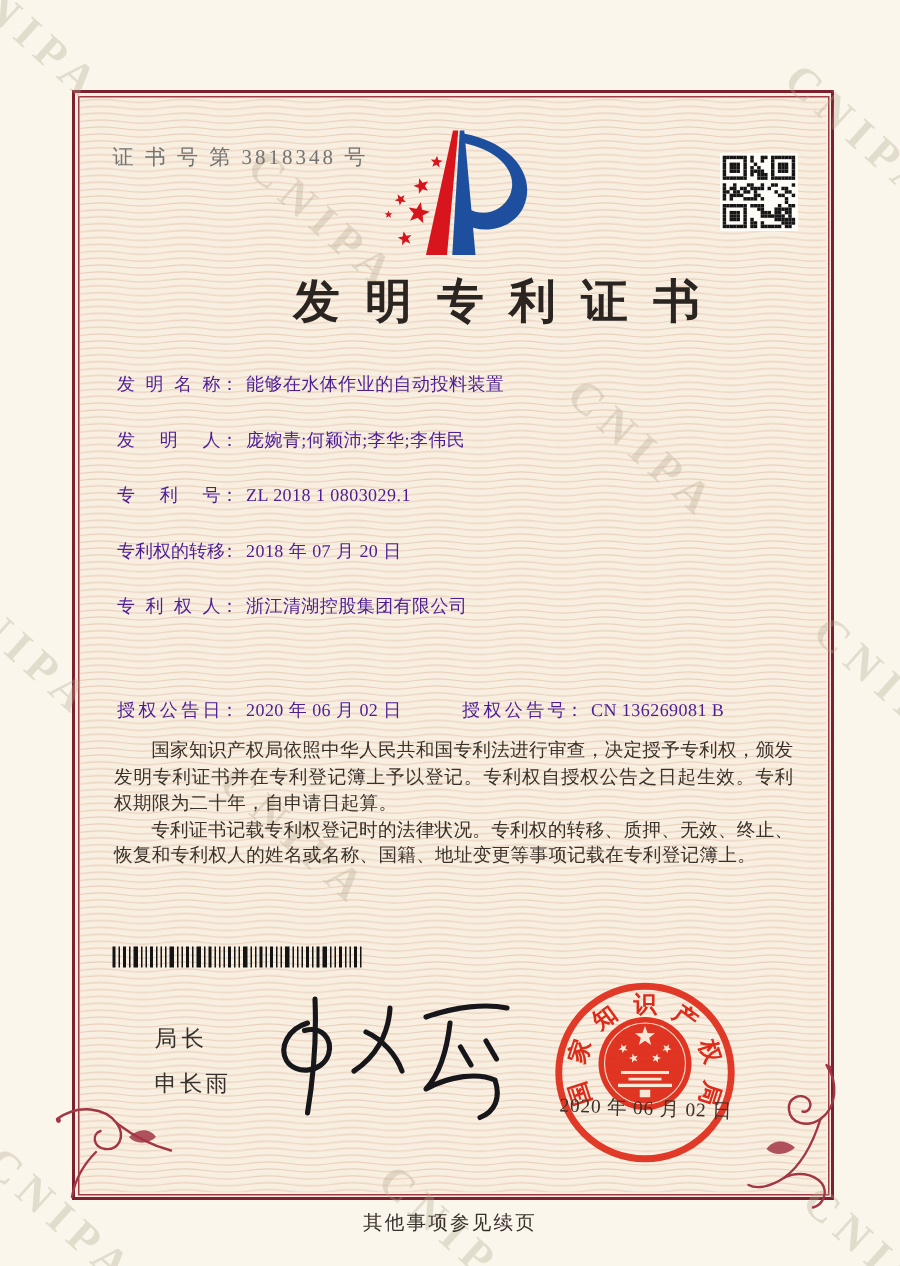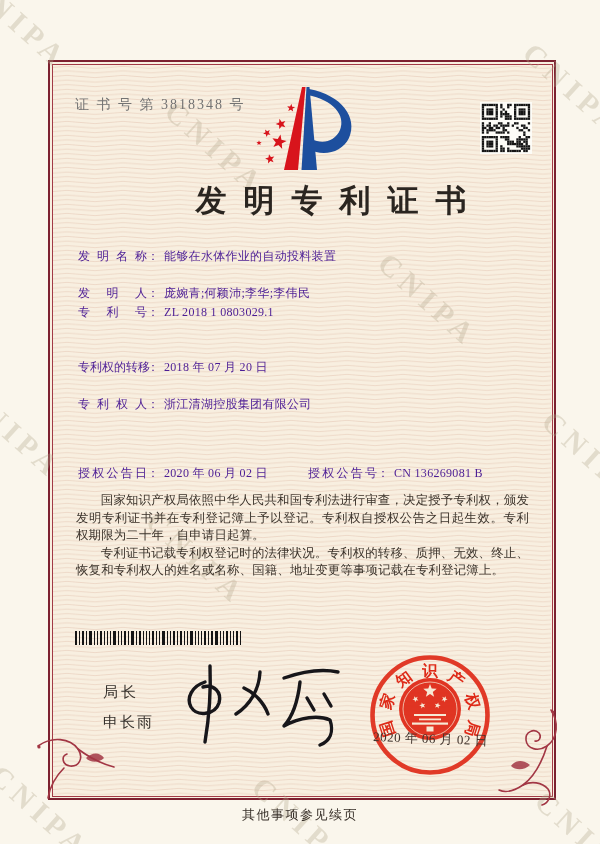--- a/index.html
+++ b/index.html
@@ -330,21 +330,21 @@
     </svg>
 
   <div class="ct title">发明专利证书</div>
 
   <div class="ct row" style="top:248px">
     <span class="flabel">发明名称</span><span class="colon">：</span><span class="fval">能够在水体作业的自动投料装置</span>
   </div>
   <div class="ct row" style="top:285px">
     <span class="flabel">发明人</span><span class="colon">：</span><span class="fval">庞婉青;何颖沛;李华;李伟民</span>
   </div>
-  <div class="ct row" style="top:304px">
+  <div class="ct row" style="top:322px">
     <span class="flabel">专利号</span><span class="colon">：</span><span class="fval">ZL 2018 1 0803029.1</span>
   </div>
   <div class="ct row" style="top:359px">
     <span class="flabel">专利权的转移</span><span class="colon">：</span><span class="fval">2018 年 07 月 20 日</span>
   </div>
   <div class="ct row" style="top:396px">
     <span class="flabel">专利权人</span><span class="colon">：</span><span class="fval">浙江清湖控股集团有限公司</span>
   </div>
   <div class="ct row" style="top:465px">
     <span class="flabel">授权公告日</span><span class="colon">：</span><span class="fval">2020 年 06 月 02 日</span>

